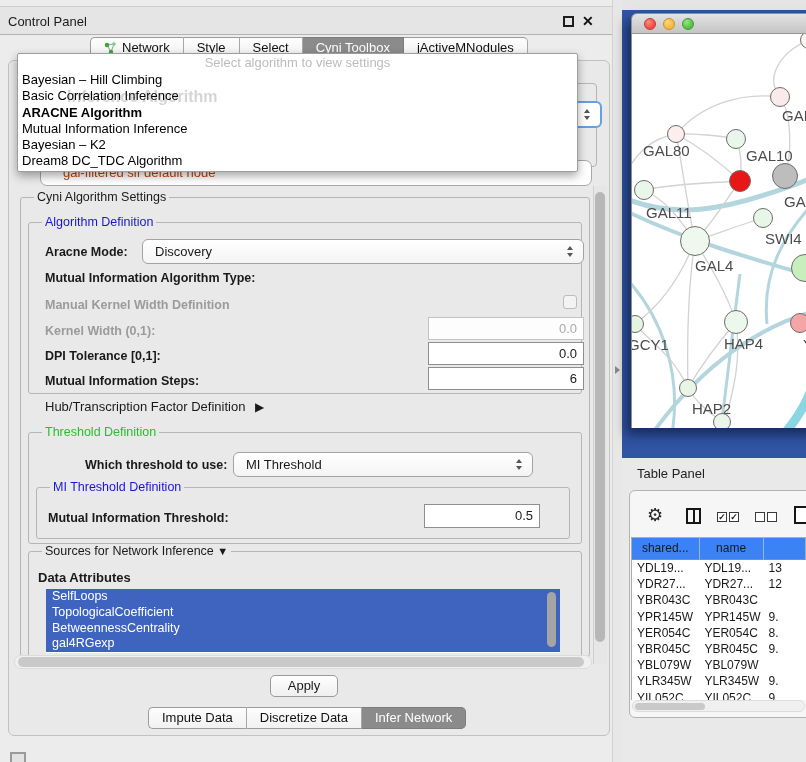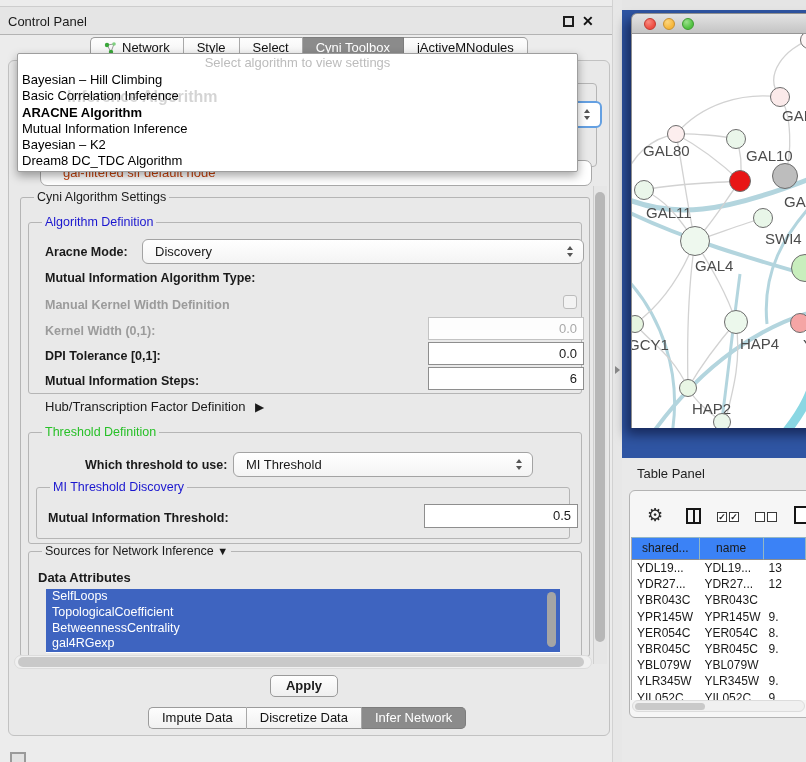--- a/index.html
+++ b/index.html
@@ -203,23 +203,23 @@
   <div class="abs group" style="left:28px;top:432px;width:554px;height:112px;"></div>
   <div class="abs glabel green-t" style="left:42px;top:425px;">Threshold Definition</div>
 
   <div class="abs flabel" style="left:85px;top:458px;">Which threshold to use:</div>
   <div class="abs combo" style="left:233px;top:452px;width:300px;height:25px;">
     <span>MI Threshold</span>
     <span class="spin"></span>
   </div>
 
   <div class="abs group" style="left:36px;top:487px;width:534px;height:52px;"></div>
-  <div class="abs glabel blue-t" style="left:50px;top:480px;">MI Threshold Discovery</div>
+  <div class="abs glabel blue-t" style="left:50px;top:480px;">MI Threshold Definition</div>
   <div class="abs flabel" style="left:48px;top:511px;">Mutual Information Threshold:</div>
-  <div class="abs field" style="left:424px;top:504px;width:154px;height:24px;">0.5</div>
+  <div class="abs field" style="left:424px;top:504px;width:116px;height:24px;">0.5</div>
 
   <div class="abs group" style="left:28px;top:551px;width:554px;height:110px;"></div>
   <div class="abs glabel" style="left:42px;top:544px;">
     <span>Sources for Network Inference</span>
     <span style="font-size:11px;">▼</span>
   </div>
   <div class="abs flabel" style="left:38px;top:570px;font-size:13px;">Data Attributes</div>
 
   <div class="abs" style="left:46px;top:589px;width:514px;height:64px;overflow:hidden;background:#fff;">
       <div class="attr-item">SelfLoops</div>
@@ -227,21 +227,21 @@
       <div class="attr-item">BetweennessCentrality</div>
       <div class="attr-item">gal4RGexp</div>
     </div>
   <div class="abs vthumb" style="left:547px;top:592px;width:9px;height:55px;background:#a5a5a5;"></div>
 
   <div class="abs vtrack" style="left:593px;top:186px;width:14px;height:478px;"></div>
   <div class="abs vthumb" style="left:595px;top:192px;width:10px;height:450px;"></div>
   <div class="abs htrack" style="left:14px;top:655px;width:578px;height:14px;"></div>
   <div class="abs hthumb" style="left:18px;top:657px;width:566px;height:10px;"></div>
 
-  <div class="abs apply-btn" style="left:270px;top:675px;font-weight:bold;">Apply</div>
+  <div class="abs apply-btn" style="left:270px;top:675px;">Apply</div>
 
   <div class="abs segbar" style="left:148px;top:707px;">
     <div class="seg">
         <span>Impute Data</span>
       </div>
     <div class="seg">
         <span>Discretize Data</span>
       </div>
     <div class="seg sel">
         <span>Infer Network</span>
@@ -309,21 +309,21 @@
       <div class="node" style="left: 2px; top: 146px; height: 20px; width: 20px; background: rgb(234, 246, 234);"></div>
       <div class="node-label" style="left: 14px; top: 170px;">GAL11</div>
       <div class="node" style="left: 121px; top: 174px; height: 20px; width: 20px; background: rgb(232, 246, 232);"></div>
       <div class="node-label" style="left: 133px; top: 196px;">SWI4</div>
       <div class="node" style="left: 48px; top: 192px; height: 30px; width: 30px; background: rgb(238, 248, 238);"></div>
       <div class="node-label" style="left: 63px; top: 223px; text-align: right;">GAL4</div>
       <div class="node" style="left: 159px; top: 220px; height: 28px; width: 28px; background: rgb(200, 238, 189);"></div>
       <div class="node" style="left: -6px; top: 281px; height: 18px; width: 18px; background: rgb(230, 245, 224);"></div>
       <div class="node-label" style="left: -4px; top: 302px;">GCY1</div>
       <div class="node" style="left: 92px; top: 276px; height: 24px; width: 24px; background: rgb(236, 248, 236);"></div>
-      <div class="node-label" style="left: 108px; top: 301px; text-align: right;">HAP4</div>
+      <div class="node-label" style="left: 92px; top: 301px; text-align: right;">HAP4</div>
       <div class="node" style="left: 158px; top: 279px; height: 20px; width: 20px; background: rgb(245, 165, 165);"></div>
       <div class="node-label" style="left: 171px; top: 302px;">Y</div>
       <div class="node" style="left: 47px; top: 345px; height: 18px; width: 18px; background: rgb(233, 246, 229);"></div>
       <div class="node-label" style="left: 60px; top: 366px;">HAP2</div>
       <div class="node" style="left: 81px; top: 379px; height: 18px; width: 18px; background: rgb(234, 246, 234);"></div>
     </div>
 </div>
 
 <div class="abs tp-area"></div>
 <div class="abs tp-title">Table Panel</div>

